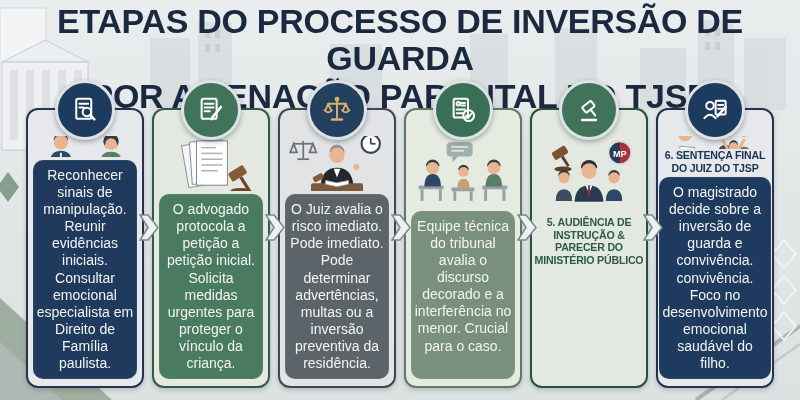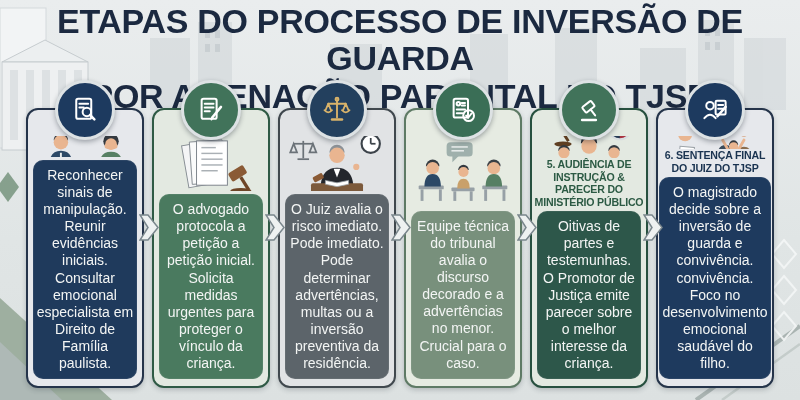--- a/index.html
+++ b/index.html
@@ -263,21 +263,21 @@
           <circle cx="23.5" cy="32" r="6.5" fill="#e9b590"></circle>
           <path d="M15 51 q0 -13 8.5 -13 q8.5 0 8.5 13 z" fill="#2c4866"></path>
           <path d="M50 34 a5.5 5.5 0 0 1 11 0 z" fill="#343a40"></path>
           <circle cx="55.5" cy="36" r="5.3" fill="#e9b590"></circle>
           <path d="M49 53 q0 -10 6.5 -10 q6.5 0 6.5 10 z" fill="#c9a06a"></path>
           <path d="M80 30 a7 7 0 0 1 14 0 z" fill="#3a3f45"></path>
           <circle cx="87" cy="32" r="6.5" fill="#e9b590"></circle>
           <path d="M78.5 51 q0 -13 8.5 -13 q8.5 0 8.5 13 z" fill="#567f63"></path>
         </svg>
       </div>
-      <div class="card-body">Equipe técnica do tribunal avalia o discurso decorado e a advertências no menor. Crucial para o caso.</div>
+      <div class="card-body">Equipe técnica do tribunal avalia o discurso decorado e a interferência no menor. Crucial para o caso.</div>
     </div>
 
     <div class="card" style="--title_text: #2c5a44; --body_box: #2d574a; --border: #27503f; --circle_bg: #41735a; --card_bg: #e3e9e1;">
       <svg class="arrow" viewBox="0 0 20 27">
         <polygon points="1,1 9,1 19,13.5 9,26 1,26 9,13.5" fill="#eef1f1" stroke="#7a868c" stroke-width="1.5"></polygon>
       </svg>
       <div class="icon-circle">
         <svg viewBox="0 0 24 24" fill="none" stroke="#fff" stroke-width="1.6" stroke-linecap="round" stroke-linejoin="round">
           <g transform="rotate(-38 12 10)">
             <rect x="7.5" y="6.5" width="9" height="5.5" rx="1"></rect>
@@ -306,21 +306,20 @@
           <circle cx="81" cy="42" r="5.8" fill="#e9b590"></circle>
           <path d="M72.5 66 q0 -12 8.5 -12 q8.5 0 8.5 12 z" fill="#2c4866"></path>
           <path d="M46.5 32 a8.5 8.5 0 0 1 17 0 z" fill="#2b2f35"></path>
           <circle cx="55" cy="35" r="8" fill="#e9b590"></circle>
           <path d="M40 67 q1 -17 15 -17 q14 0 15 17 z" fill="#2b3a4e"></path>
           <polygon points="51.5,50 58.5,50 55,58" fill="#fff"></polygon>
           <polygon points="54,50 56,50 56,60 55,62 54,60" fill="#8a2f3c"></polygon>
         </svg>
       </div>
       <div class="card-title">5. AUDIÊNCIA DE INSTRUÇÃO &amp; PARECER DO MINISTÉRIO PÚBLICO</div>
-      <div class="card-body">Oitivas de partes e testemunhas. O Promotor de Justiça emite parecer sobre o melhor interesse da criança.</div>
     </div>
 
     <div class="card" style="--title_text: #1a3350; --body_box: #1e3a5e; --border: #25344a; --circle_bg: #1d3a5f; --card_bg: #e6e8ec;">
       <svg class="arrow" viewBox="0 0 20 27">
         <polygon points="1,1 9,1 19,13.5 9,26 1,26 9,13.5" fill="#eef1f1" stroke="#7a868c" stroke-width="1.5"></polygon>
       </svg>
       <div class="icon-circle">
         <svg viewBox="0 0 24 24" fill="none" stroke="#fff" stroke-width="1.6" stroke-linecap="round">
           <circle cx="8" cy="8.5" r="3"></circle>
           <path d="M3.5 18.5 q4.5 -5.5 9 0"></path>

